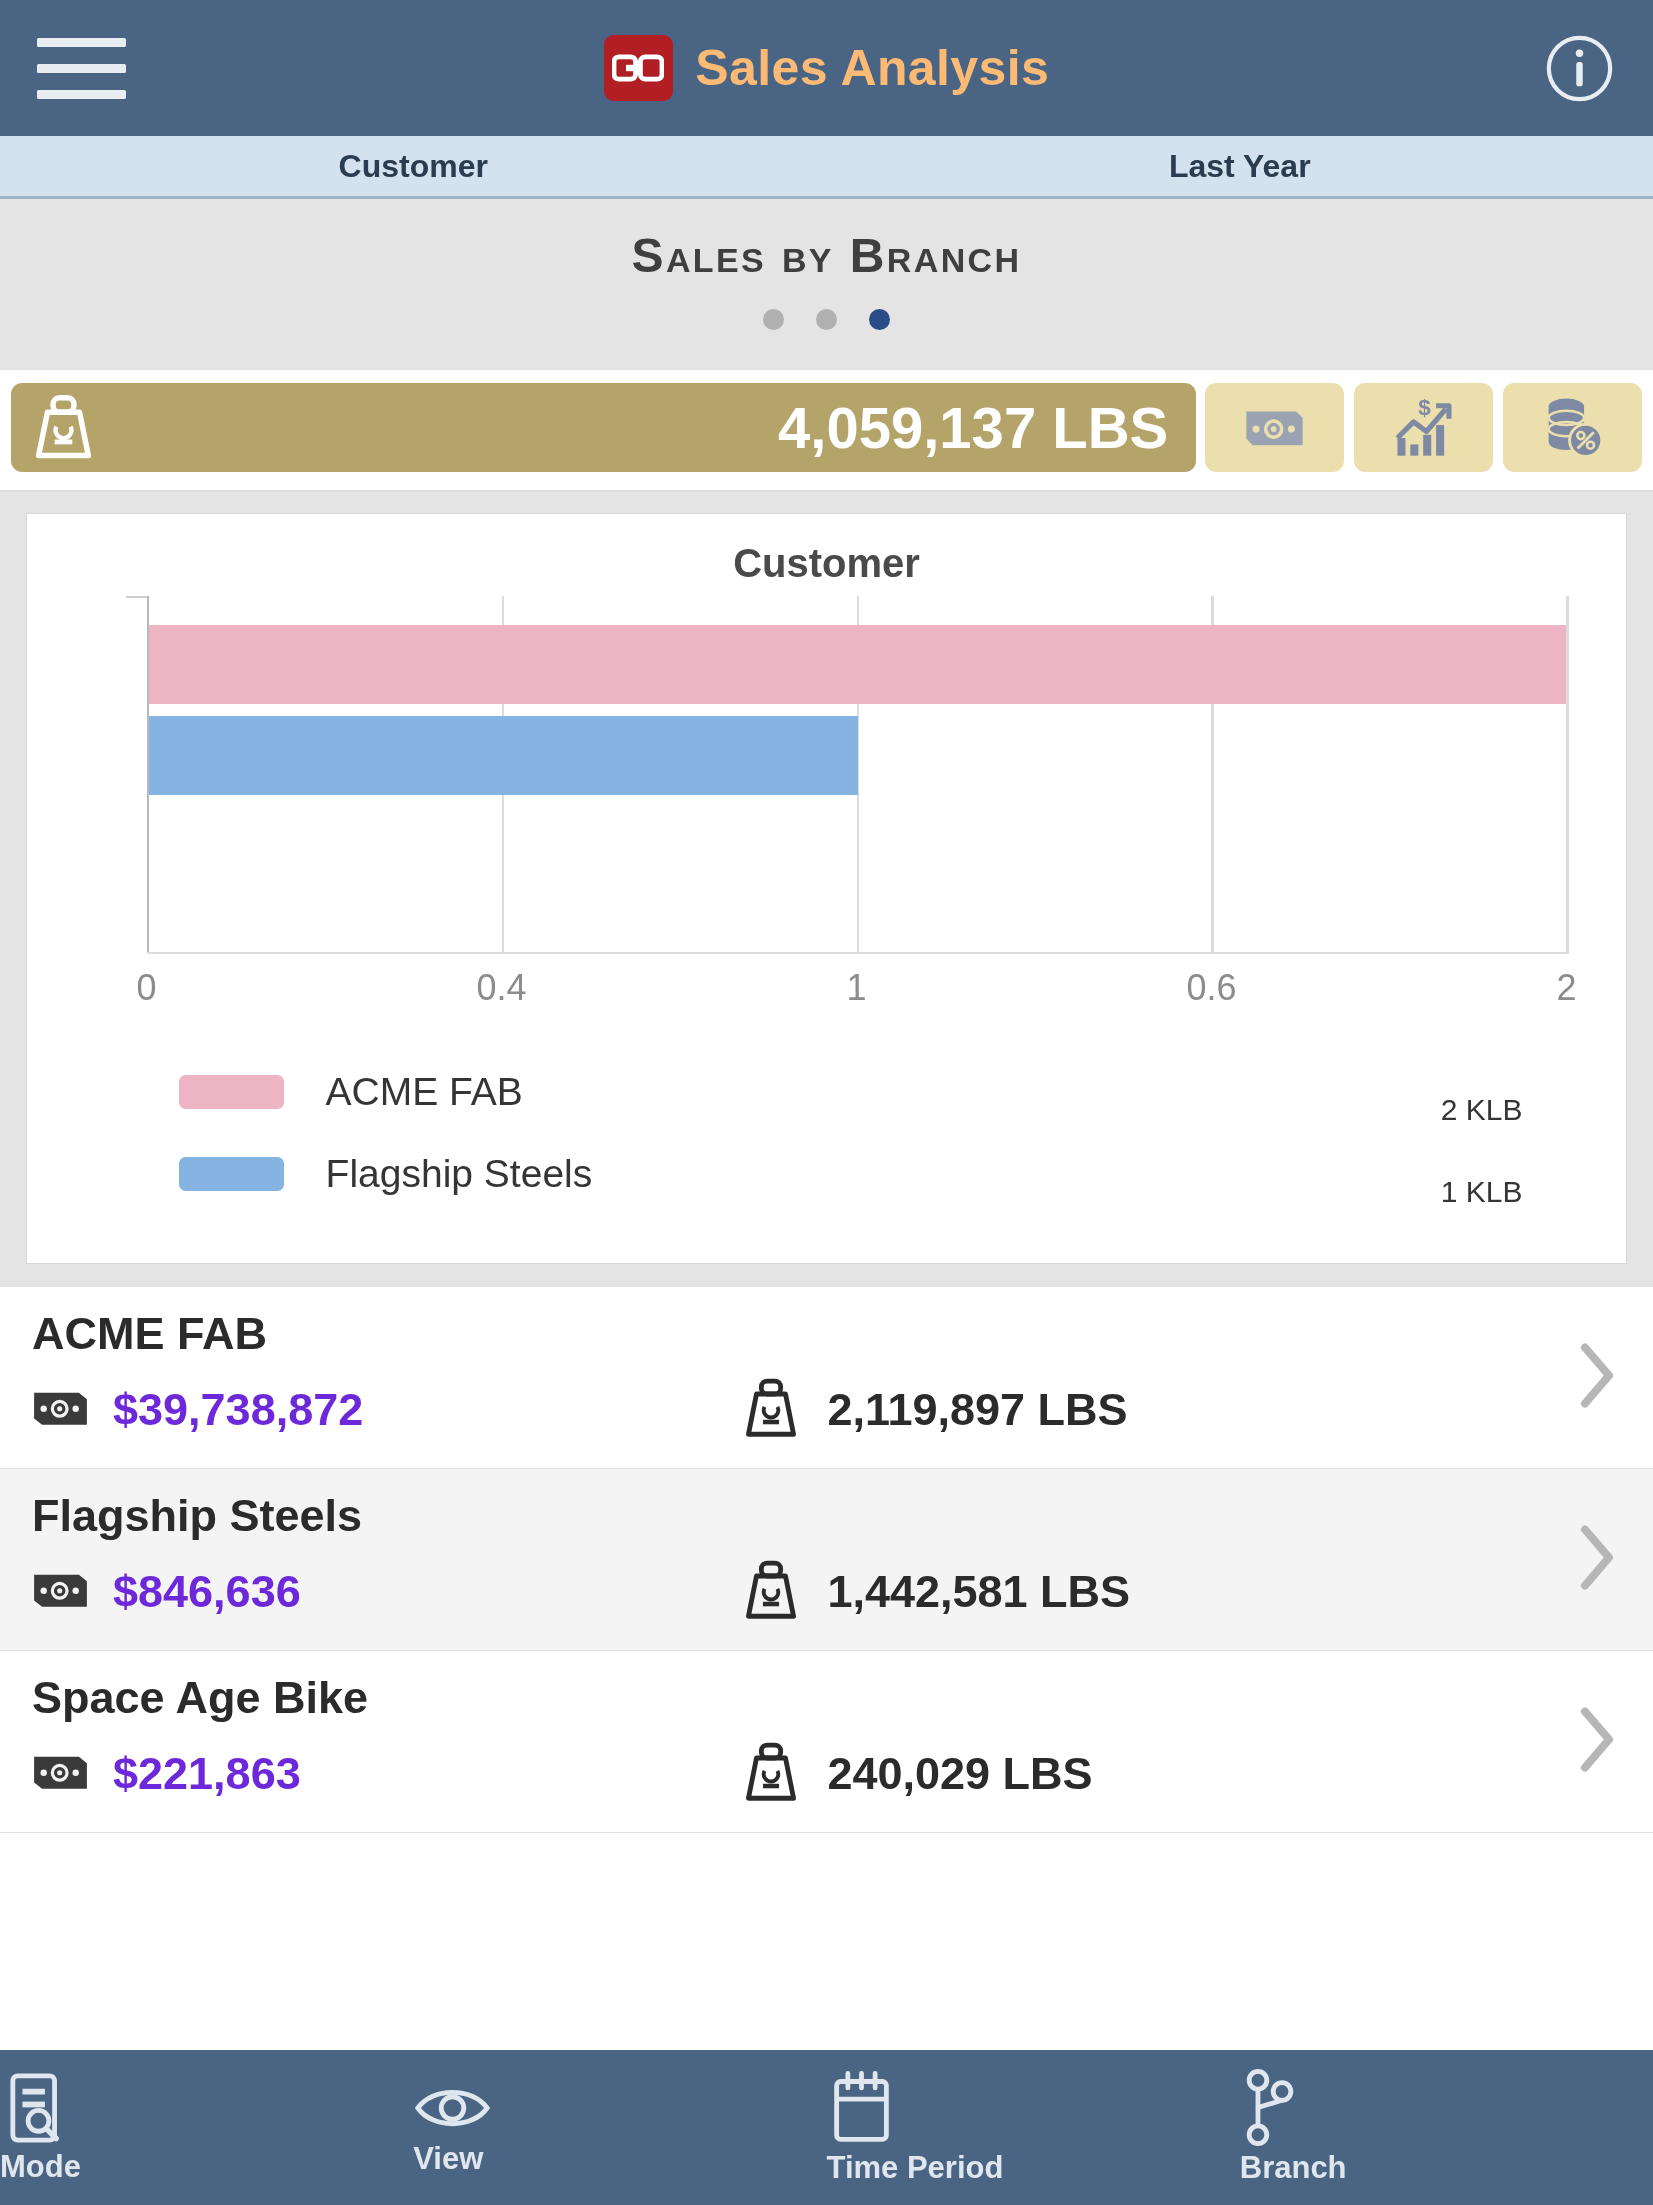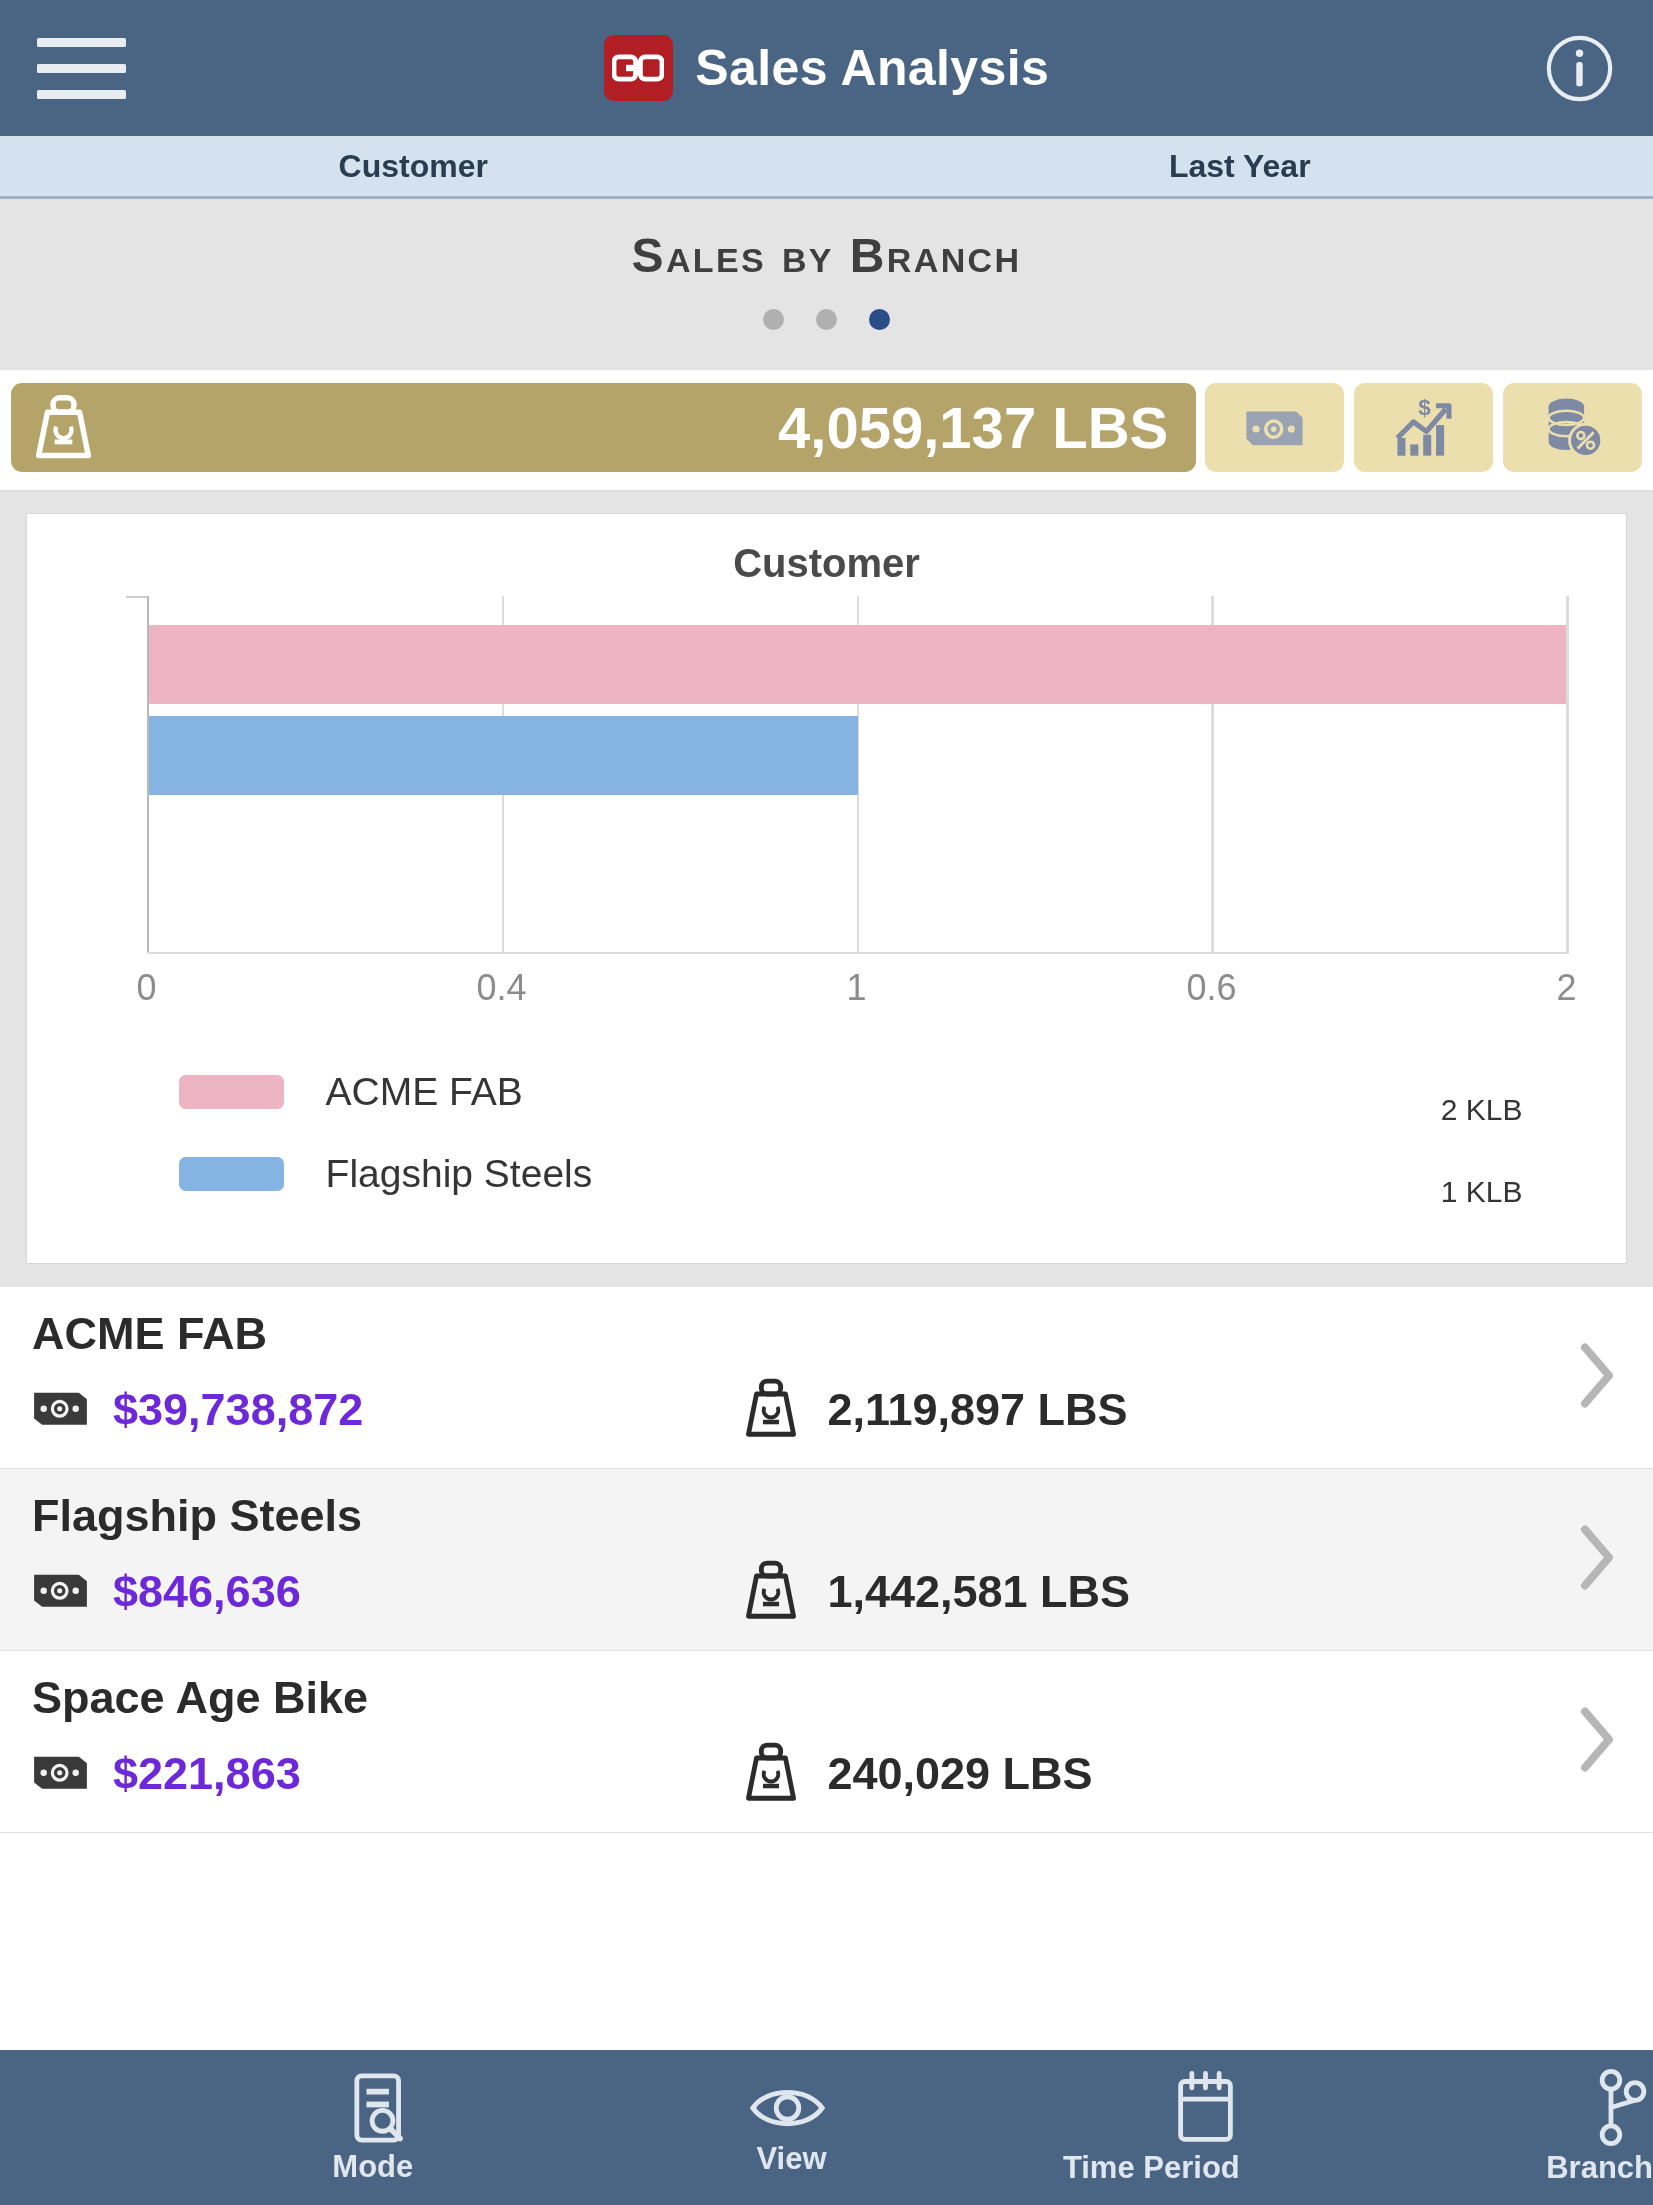--- a/index.html
+++ b/index.html
@@ -40,21 +40,21 @@
     pointer-events:none;
   }
   .logo-badge {
     width:69px; height:66px;
     background:#b11f24; border-radius:9.7px;
     display:flex; align-items:center; justify-content:center;
     flex:0 0 auto;
   }
   .logo-badge svg { display:block; }
   .app-title {
-    color:#ffffff; font-size:50px; font-weight:bold;
+    color:#fdba74; font-size:50px; font-weight:bold;
     letter-spacing:0.4px; white-space:nowrap;
   }
   .info-btn {
     margin-left:auto; width:74px; height:74px;
     display:flex; align-items:center; justify-content:center;
     cursor:pointer;
   }
 
   
   .subheader {
@@ -218,21 +218,21 @@
 
   
   .bottom-nav {
     height:155px; flex:0 0 auto;
     background:#4a6484;
     display:flex; align-items:center;
   }
   .nav-item {
     flex:1 1 25%;
     display:flex; flex-direction:column;
-    align-items:flex-end; justify-content:center; gap:1px;
+    align-items:flex-start; justify-content:center; gap:1px;
     cursor:pointer;
   }
   .nav-label {
     color:#dfe6ed; font-size:31px; font-weight:bold;
   }
 </style>
 </head>
 <body>
 
 <div class="app">

